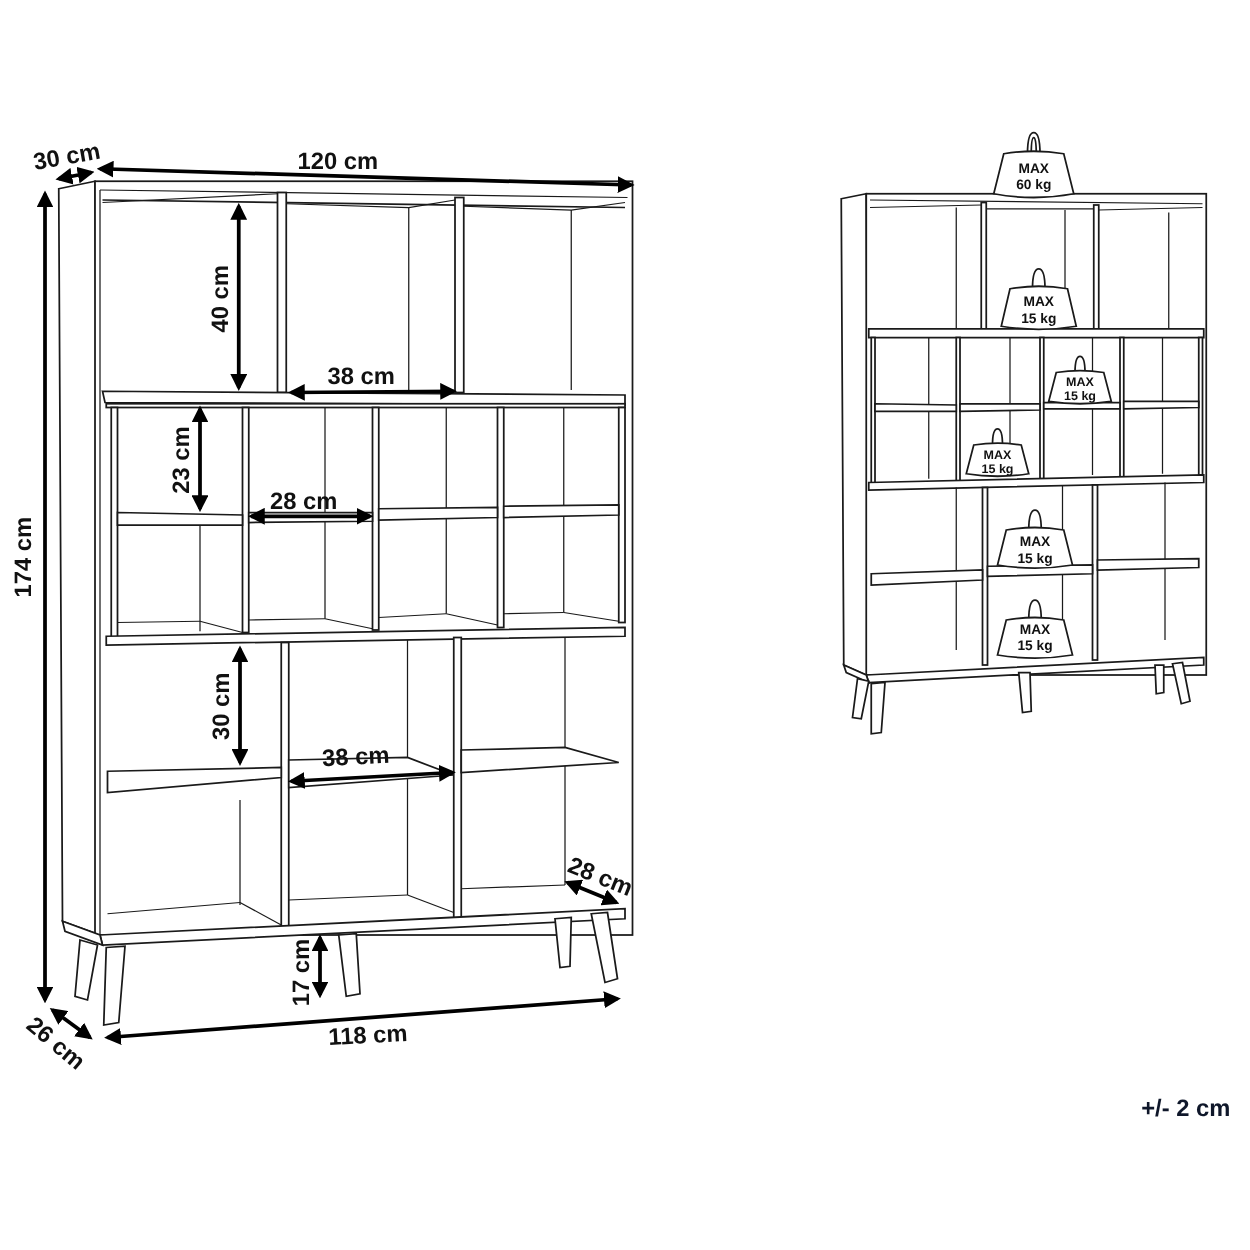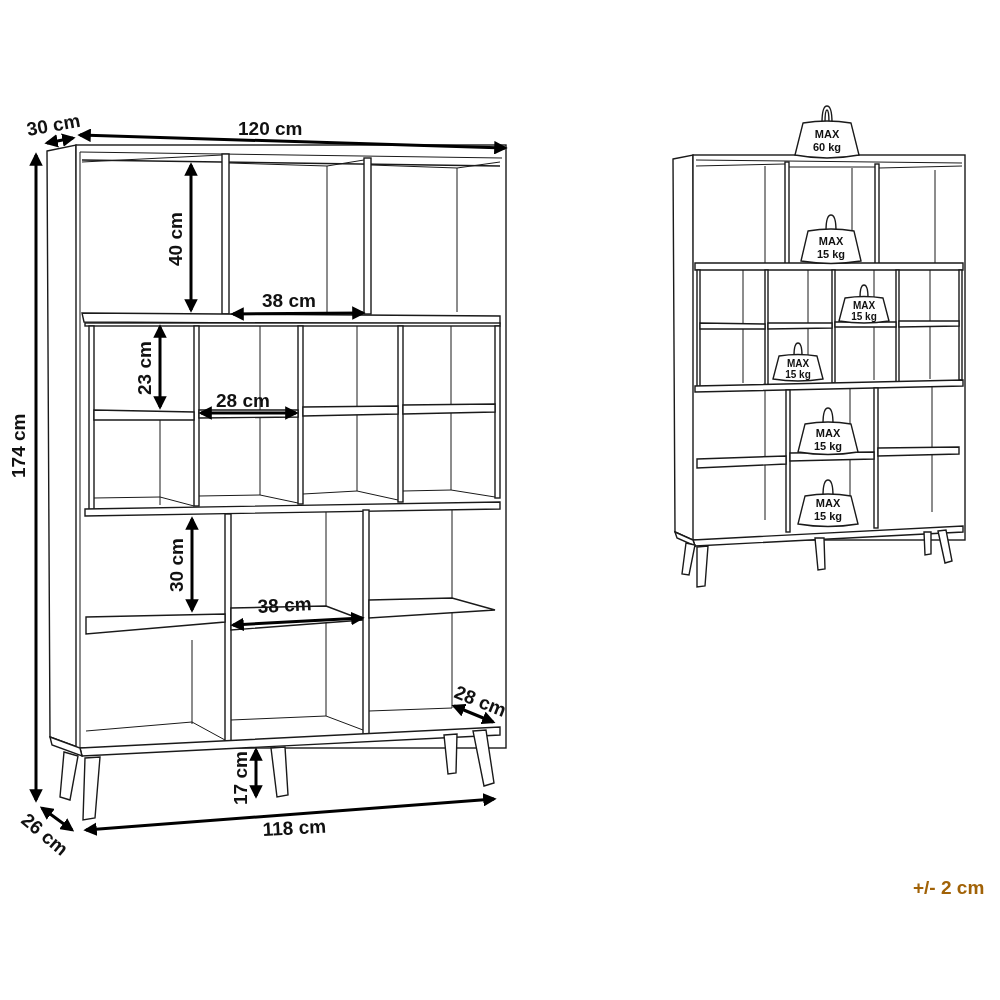--- a/index.html
+++ b/index.html
@@ -4,21 +4,21 @@
 <style>
   html, body { margin: 0; padding: 0; background: #ffffff; }
   body { width: 1000px; height: 1000px; position: relative; overflow: hidden; font-family: "Liberation Sans", "DejaVu Sans", sans-serif; }
   svg { position: absolute; left: 0; top: 0; }
   .ln { stroke: #1a1a1a; stroke-width: 1.4; fill: none; stroke-linejoin: round; }
   .thin { stroke: #1a1a1a; stroke-width: 1; fill: none; }
   .panel { stroke: #1a1a1a; stroke-width: 1.4; fill: #ffffff; }
   .dim { stroke: #000; stroke-width: 3; fill: none; }
   .lbl { font-family: "Liberation Sans", "DejaVu Sans", sans-serif; font-weight: bold; font-size: 19px; fill: #111; }
   .wlbl { font-family: "Liberation Sans", "DejaVu Sans", sans-serif; font-weight: bold; font-size: 11px; fill: #111; text-anchor: middle; }
-  .tol { position: absolute; left: 913px; top: 877px; font-weight: bold; font-size: 19px; color: #a16207; }
+  .tol { position: absolute; left: 913px; top: 877px; font-weight: bold; font-size: 19px; color: #0f172a; }
 </style>
 </head>
 <body>
 
 <svg width="1000" height="1000" viewBox="0 0 1000 1000">
   <defs>
     <marker id="ah" viewBox="0 0 10 10" refX="8" refY="5" markerWidth="4.5" markerHeight="4.5" orient="auto-start-reverse">
       <path d="M0,0 L10,5 L0,10 z" fill="#000"></path>
     </marker>
   </defs>

